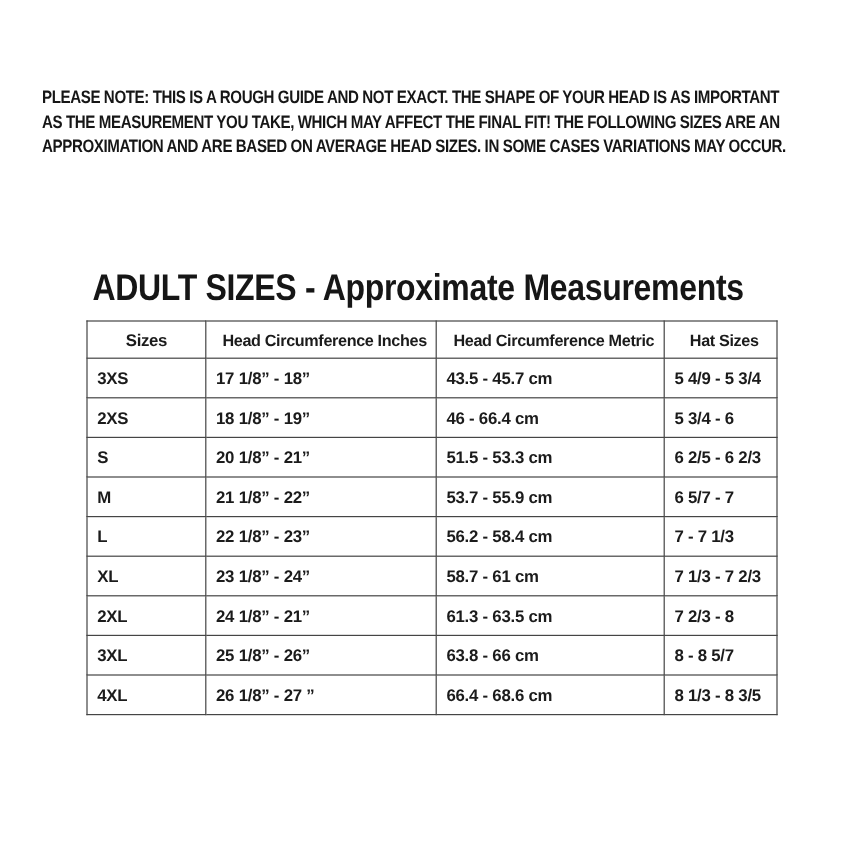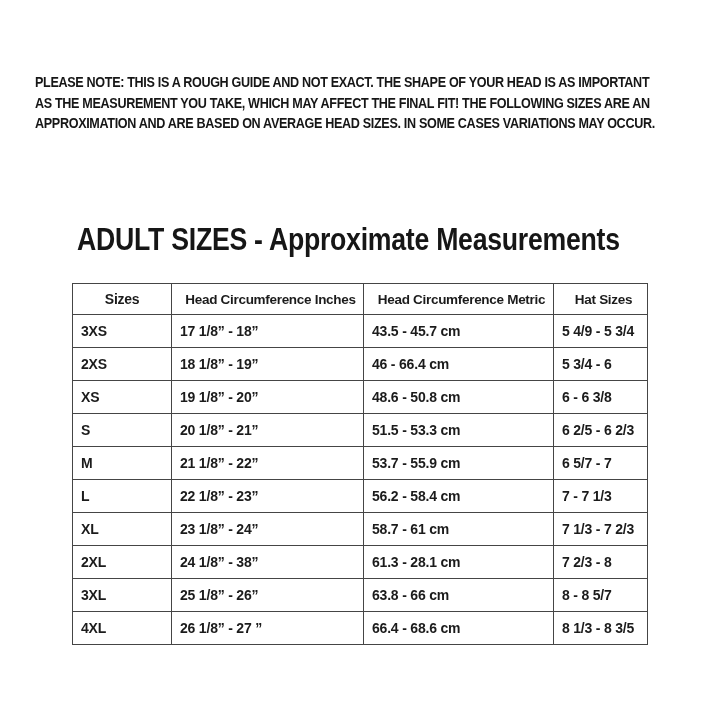--- a/index.html
+++ b/index.html
@@ -39,21 +39,21 @@
     font-weight: 600;
     letter-spacing: -0.3px;
     white-space: nowrap;
     transform: scaleX(0.86);
     transform-origin: left top;
     color: #161616;
   }
   table.sizes {
     position: absolute;
     left: 72px;
-    top: 283px;
+    top: 267px;
     border-collapse: collapse;
     table-layout: fixed;
   }
   .sizes th, .sizes td {
     border: 1.5px solid #454545;
     white-space: nowrap;
     overflow: hidden;
     vertical-align: middle;
     text-align: left;
     color: #1b1b1b;
@@ -112,26 +112,20 @@
       <td>43.5 - 45.7 cm</td>
       <td>5 4/9 - 5 3/4</td>
     </tr>
     <tr>
       <td>2XS</td>
       <td>18 1/8” - 19”</td>
       <td>46 - 66.4 cm</td>
       <td>5 3/4 - 6</td>
     </tr>
     <tr>
-      <td>XS</td>
-      <td>19 1/8” - 20”</td>
-      <td>48.6 - 50.8 cm</td>
-      <td>6 - 6 3/8</td>
-    </tr>
-    <tr>
       <td>S</td>
       <td>20 1/8” - 21”</td>
       <td>51.5 - 53.3 cm</td>
       <td>6 2/5 - 6 2/3</td>
     </tr>
     <tr>
       <td>M</td>
       <td>21 1/8” - 22”</td>
       <td>53.7 - 55.9 cm</td>
       <td>6 5/7 - 7</td>
@@ -143,22 +137,22 @@
       <td>7 - 7 1/3</td>
     </tr>
     <tr>
       <td>XL</td>
       <td>23 1/8” - 24”</td>
       <td>58.7 - 61 cm</td>
       <td>7 1/3 - 7 2/3</td>
     </tr>
     <tr>
       <td>2XL</td>
-      <td>24 1/8” - 38”</td>
-      <td>61.3 - 28.1 cm</td>
+      <td>24 1/8” - 21”</td>
+      <td>61.3 - 63.5 cm</td>
       <td>7 2/3 - 8</td>
     </tr>
     <tr>
       <td>3XL</td>
       <td>25 1/8” - 26”</td>
       <td>63.8 - 66 cm</td>
       <td>8 - 8 5/7</td>
     </tr>
     <tr>
       <td>4XL</td>

